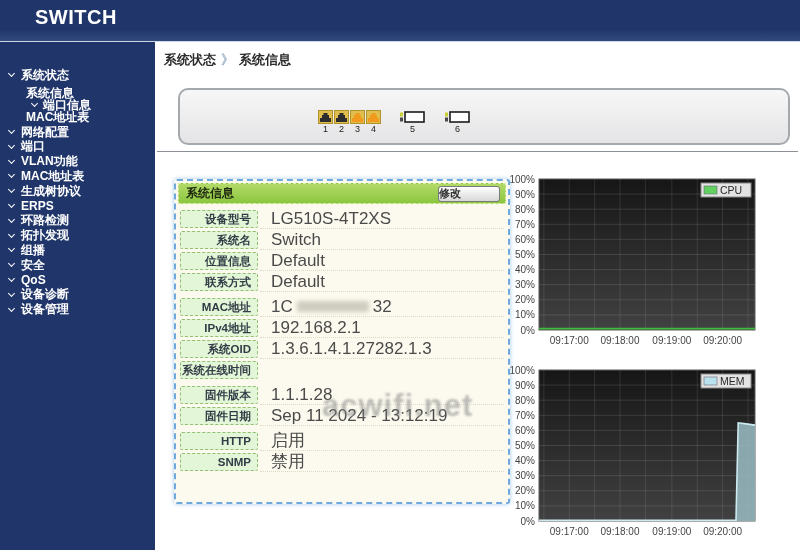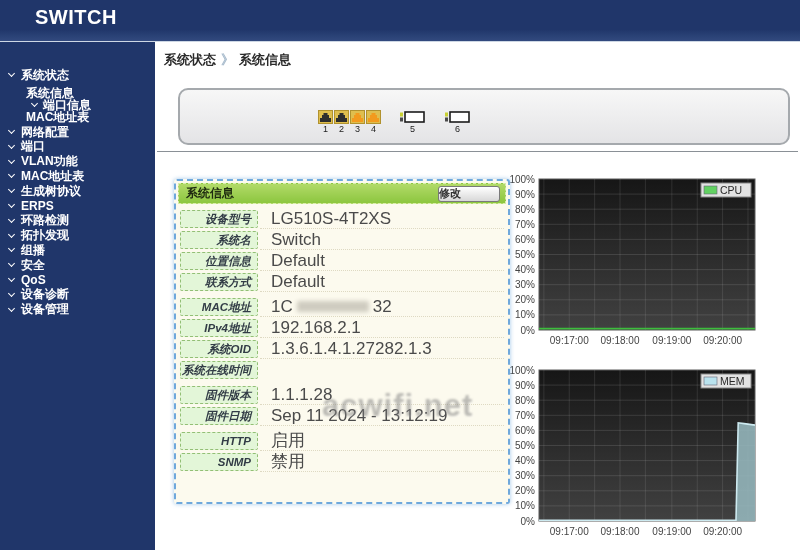--- a/index.html
+++ b/index.html
@@ -49,21 +49,21 @@
   .panel-header { position:relative; height:21px; background:linear-gradient(#b2da68,#8cc63f);
     border:1px dashed #d8edaa; display:flex; align-items:center; }
   .panel-title { font-size:12px; font-weight:bold; color:#1e2a10; padding-left:7px; }
   .modify-btn { position:absolute; right:5px; top:2px; width:62px; height:16px;
     background:linear-gradient(#ffffff,#d8d8d8); border:1px solid #7a7a7a; border-radius:3px;
     font-size:11px; font-weight:bold; color:#333; text-align:left; line-height:13px; cursor:pointer; }
   .group { margin:5px 2px 0 2px; }
   .irow { display:flex; align-items:center; height:20px; margin-bottom:1px; }
   .row-label { width:78px; flex:none; background:#e3f6d8; border:1px dashed #93bf75; border-radius:2px;
     height:18px; line-height:17px; text-align:right; padding-right:6px;
-    font-size:11.5px; font-weight:bold; color:#323c46;font-style:italic; }
+    font-size:11.5px; font-weight:bold; color:#323c46; }
   .row-value { flex:1; font-size:17px; color:#4a4a4a; padding-left:11px; height:19px; line-height:18px;
     border-bottom:1px dotted #ded9c2; margin-left:2px; white-space:nowrap; }
   .blur-box { display:inline-block; vertical-align:middle; width:72px; height:11px; border-radius:2px;
     background:#cfccc0; filter:blur(2px); margin:0 4px 2px 4px; }
   
   .chart { position:absolute; left:338px; width:268px; height:182px; z-index:1; }
   #chart-cpu { top:129px; }
   #chart-mem { top:320px; }
   
   .watermark { position:absolute; left:167px; top:346px; font-size:31px; font-weight:bold;

